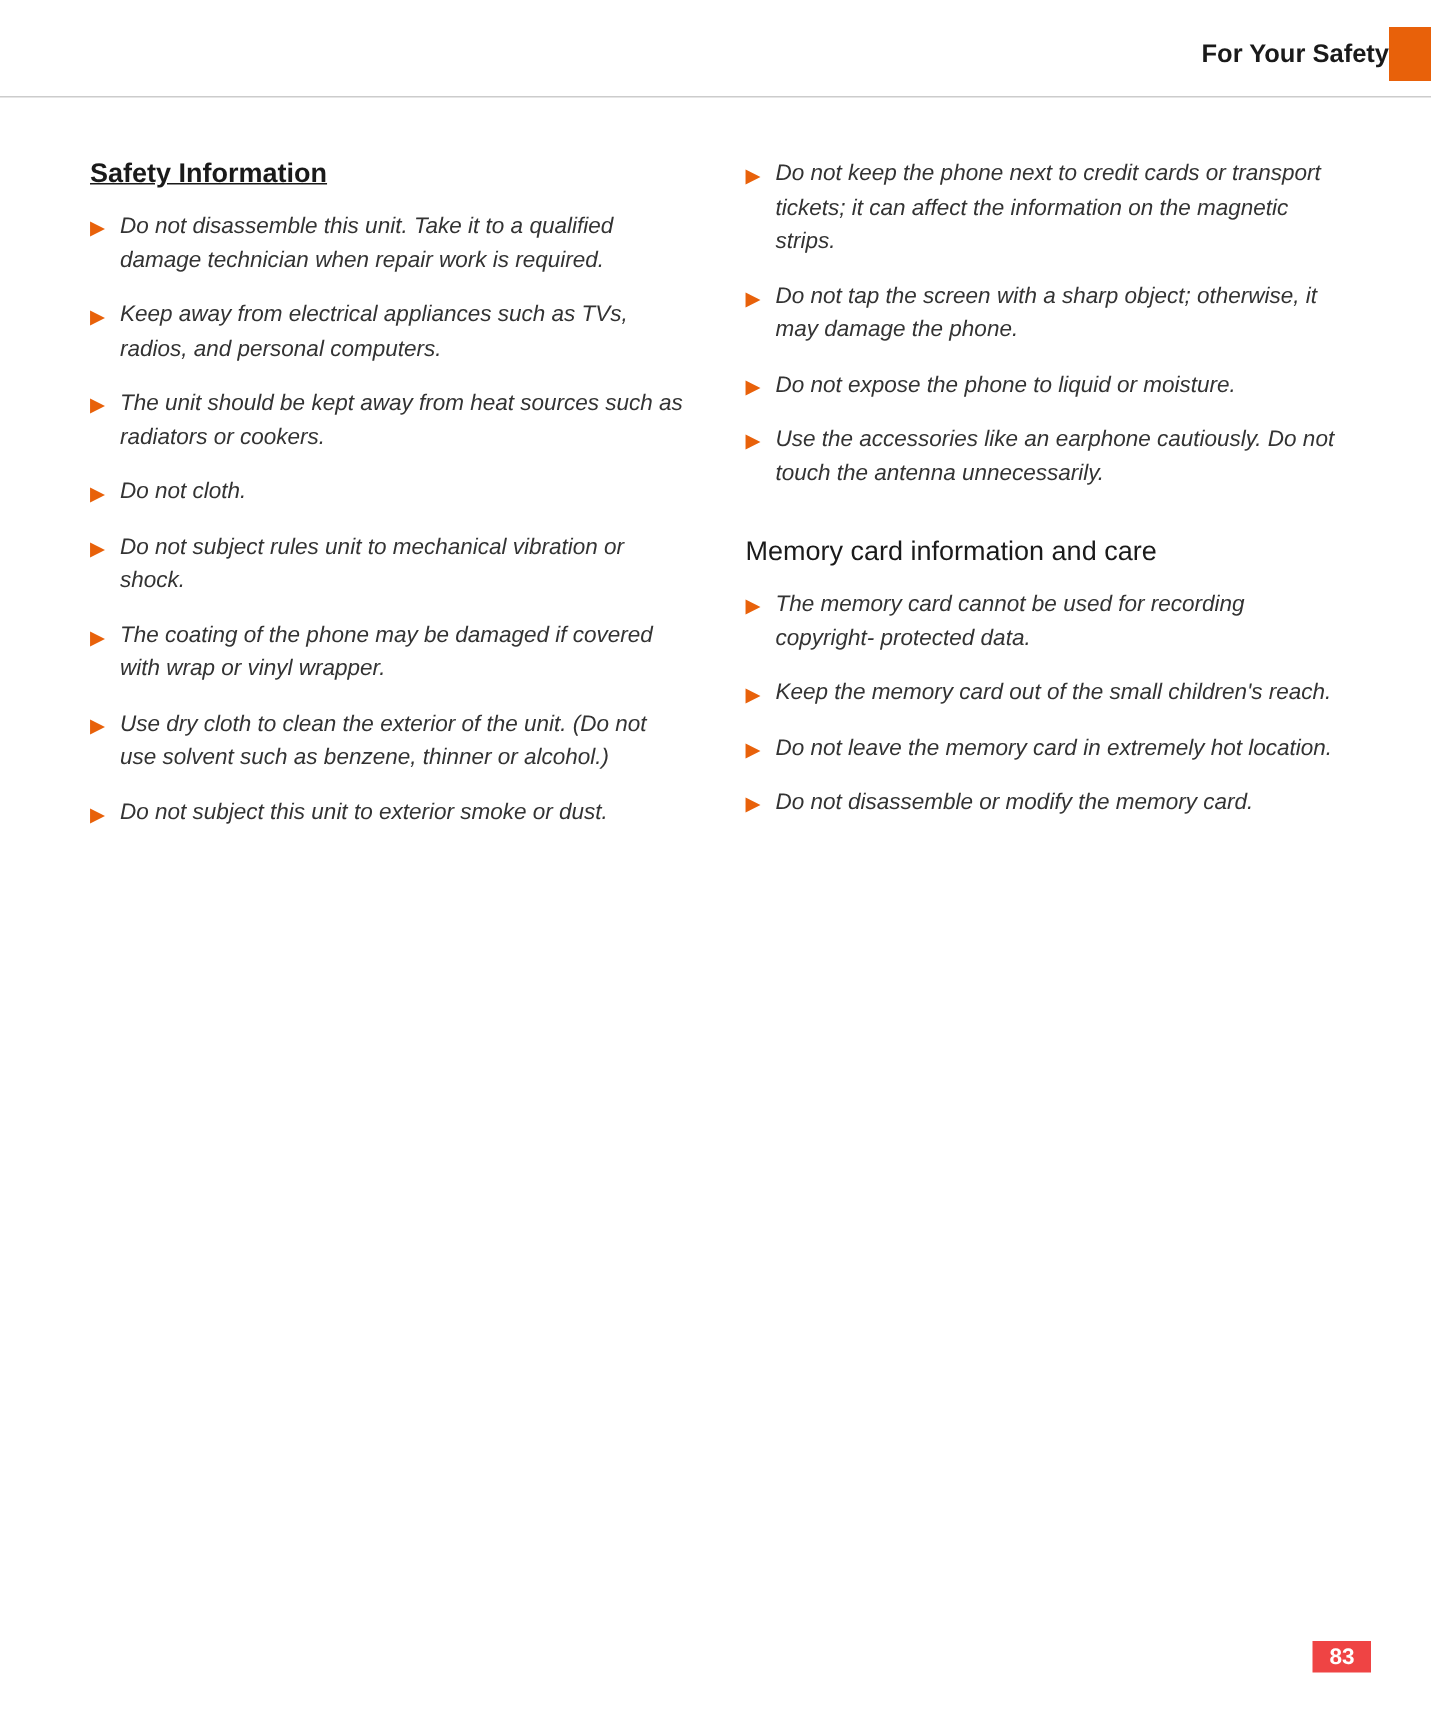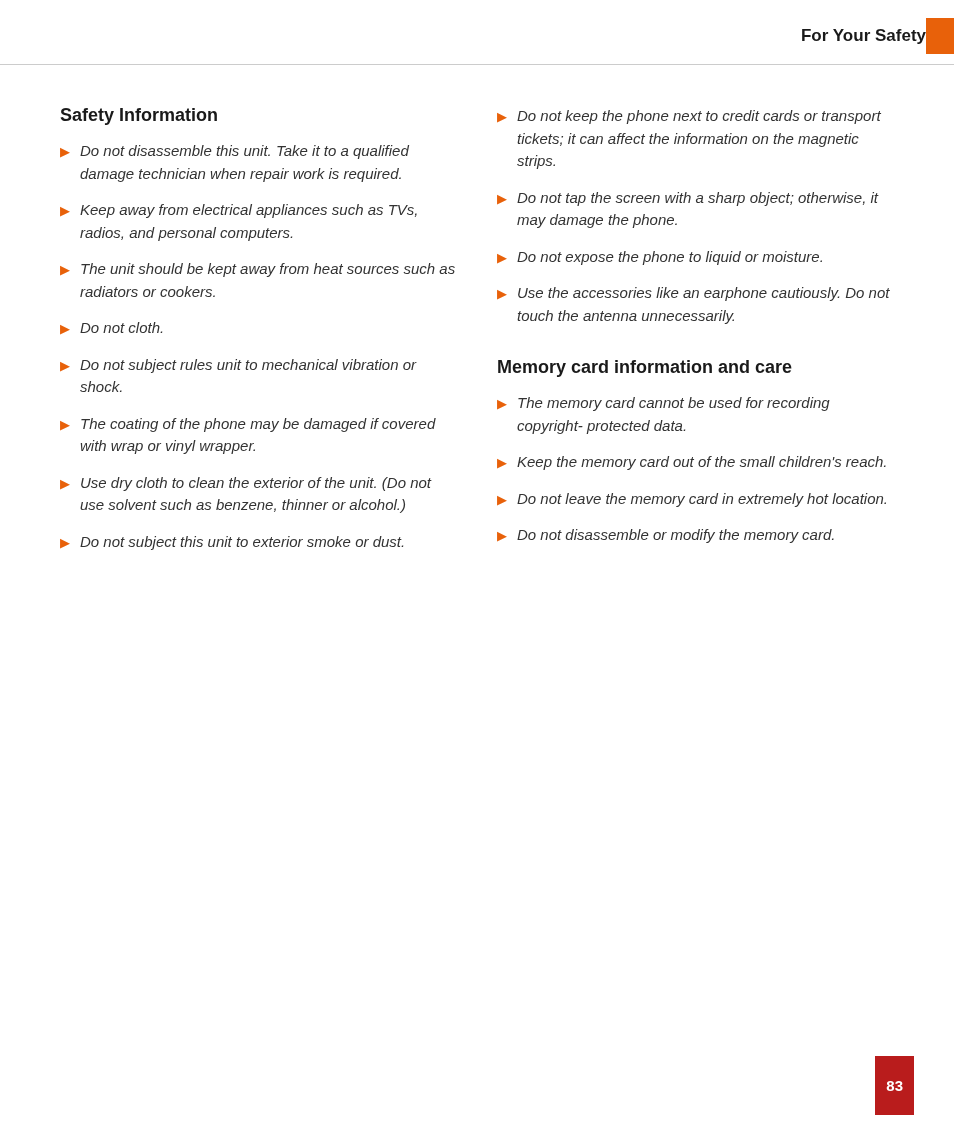--- a/index.html
+++ b/index.html
@@ -57,20 +57,21 @@
     .right-column {
       flex: 1;
       max-width: 420px;
     }
 
     .section-title {
       font-size: 18px;
       font-weight: bold;
       color: #1a1a1a;
       margin-bottom: 14px;
+      text-decoration: underline;
     }
 
     .intro-text {
       font-size: 15px;
       color: #333333;
       line-height: 1.5;
       margin-bottom: 18px;
     }
 
     .bullet-list {
@@ -97,39 +98,39 @@
     }
 
     .bullet-text {
       flex: 1;
       font-style: italic;
     }
 
     
     .memory-section-title {
       font-size: 18px;
-      font-weight: bold;
+      font-weight: normal;
       color: #1a1a1a;
       margin-bottom: 14px;
       margin-top: 30px;
     }
 
     
     .page-number-container {
       position: absolute;
       bottom: 30px;
       right: 40px;
     }
 
     .page-number {
-      background-color: #b91c1c;
+      background-color: #ef4444;
       color: #ffffff;
       font-size: 15px;
       font-weight: bold;
-      padding: 21px 11px;
+      padding: 2px 11px;
       display: inline-block;
     }
   </style>
 </head>
 <body>
 
 <div class="header">
   <span class="header-title">For Your Safety</span>
   <span class="header-accent"></span>
 </div>

